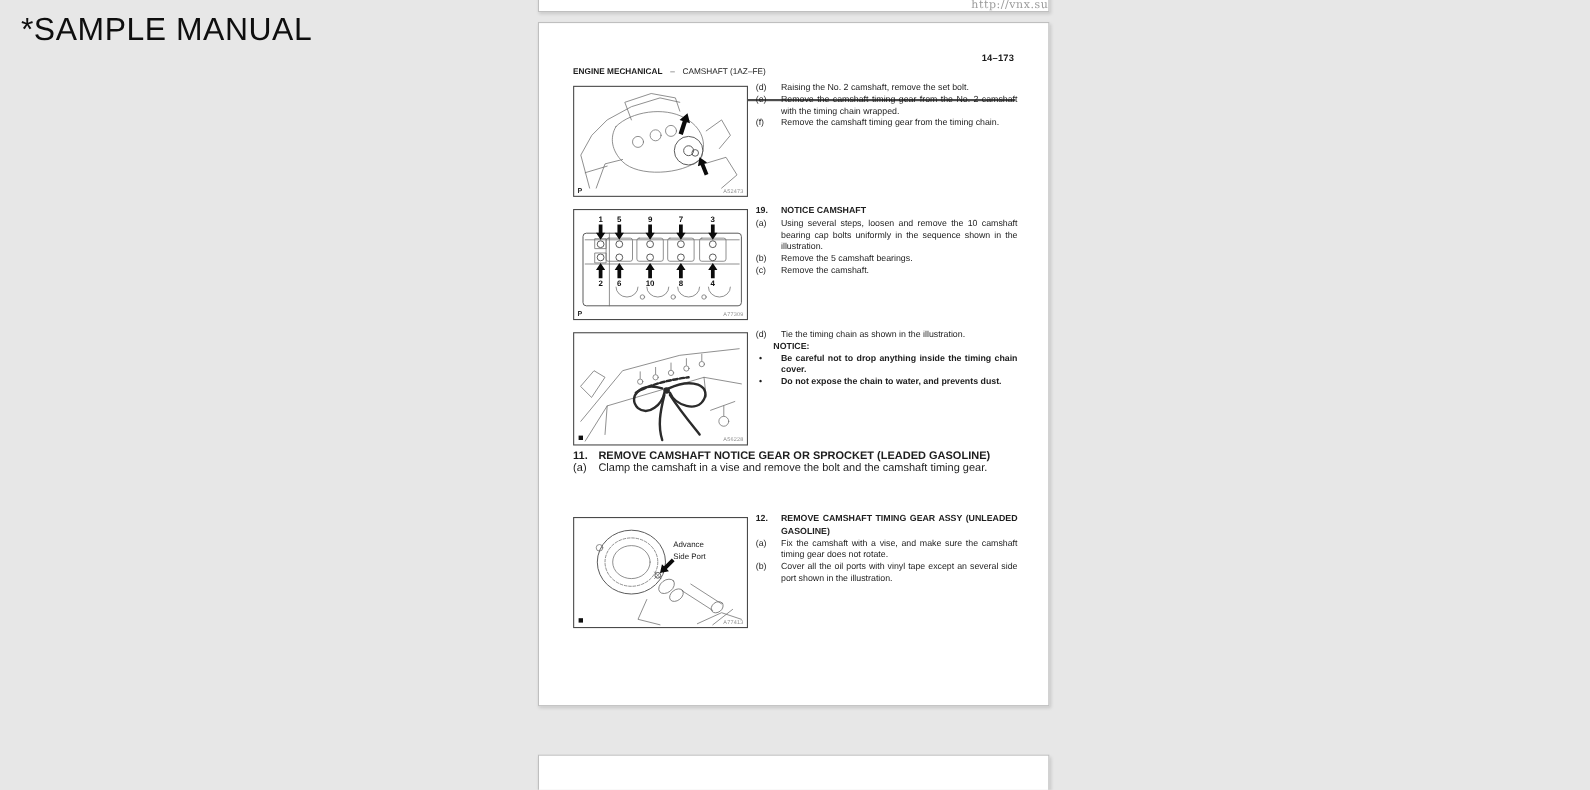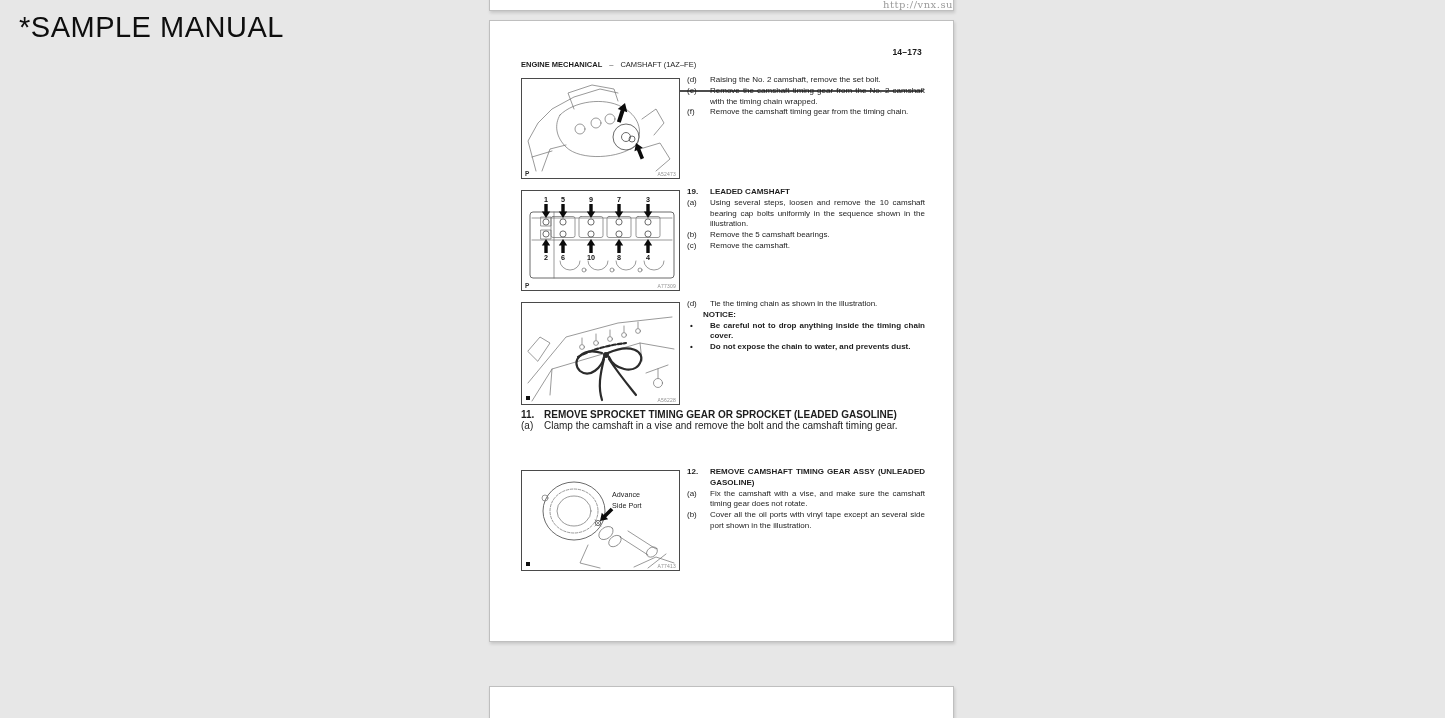--- a/index.html
+++ b/index.html
@@ -267,21 +267,21 @@
       </div>
       <div class="row">
         <span class="lbl">(f)</span>
         <span class="txt">Remove the camshaft timing gear from the timing chain.</span>
       </div>
     </div>
 
     <div class="tcol" id="blk10">
       <div class="row">
         <span class="lbl bold">19.</span>
-        <span class="txt bold">LEADED CAMSHAFT</span>
+        <span class="txt bold">NOTICE CAMSHAFT</span>
       </div>
       <div class="row">
         <span class="lbl">(a)</span>
         <span class="txt">Using several steps, loosen and remove the 10 camshaft bearing cap bolts uniformly in the sequence shown in the illustration.</span>
       </div>
       <div class="row">
         <span class="lbl">(b)</span>
         <span class="txt">Remove the 5 camshaft bearings.</span>
       </div>
       <div class="row">
@@ -302,21 +302,21 @@
       </div>
       <div class="row">
         <span class="lbl bullet bold">•</span>
         <span class="txt bold">Do not expose the chain to water, and prevents dust.</span>
       </div>
     </div>
 
     <div id="blk11">
       <div class="row">
         <span class="lbl bold">11.</span>
-        <span class="txt bold">REMOVE SPROCKET TIMING GEAR OR SPROCKET (LEADED GASOLINE)</span>
+        <span class="txt bold">REMOVE CAMSHAFT NOTICE GEAR OR SPROCKET (LEADED GASOLINE)</span>
       </div>
       <div class="row">
         <span class="lbl">(a)</span>
         <span class="txt">Clamp the camshaft in a vise and remove the bolt and the camshaft timing gear.</span>
       </div>
     </div>
 
     <div class="tcol" id="blk12">
       <div class="row">
         <span class="lbl bold">12.</span>

